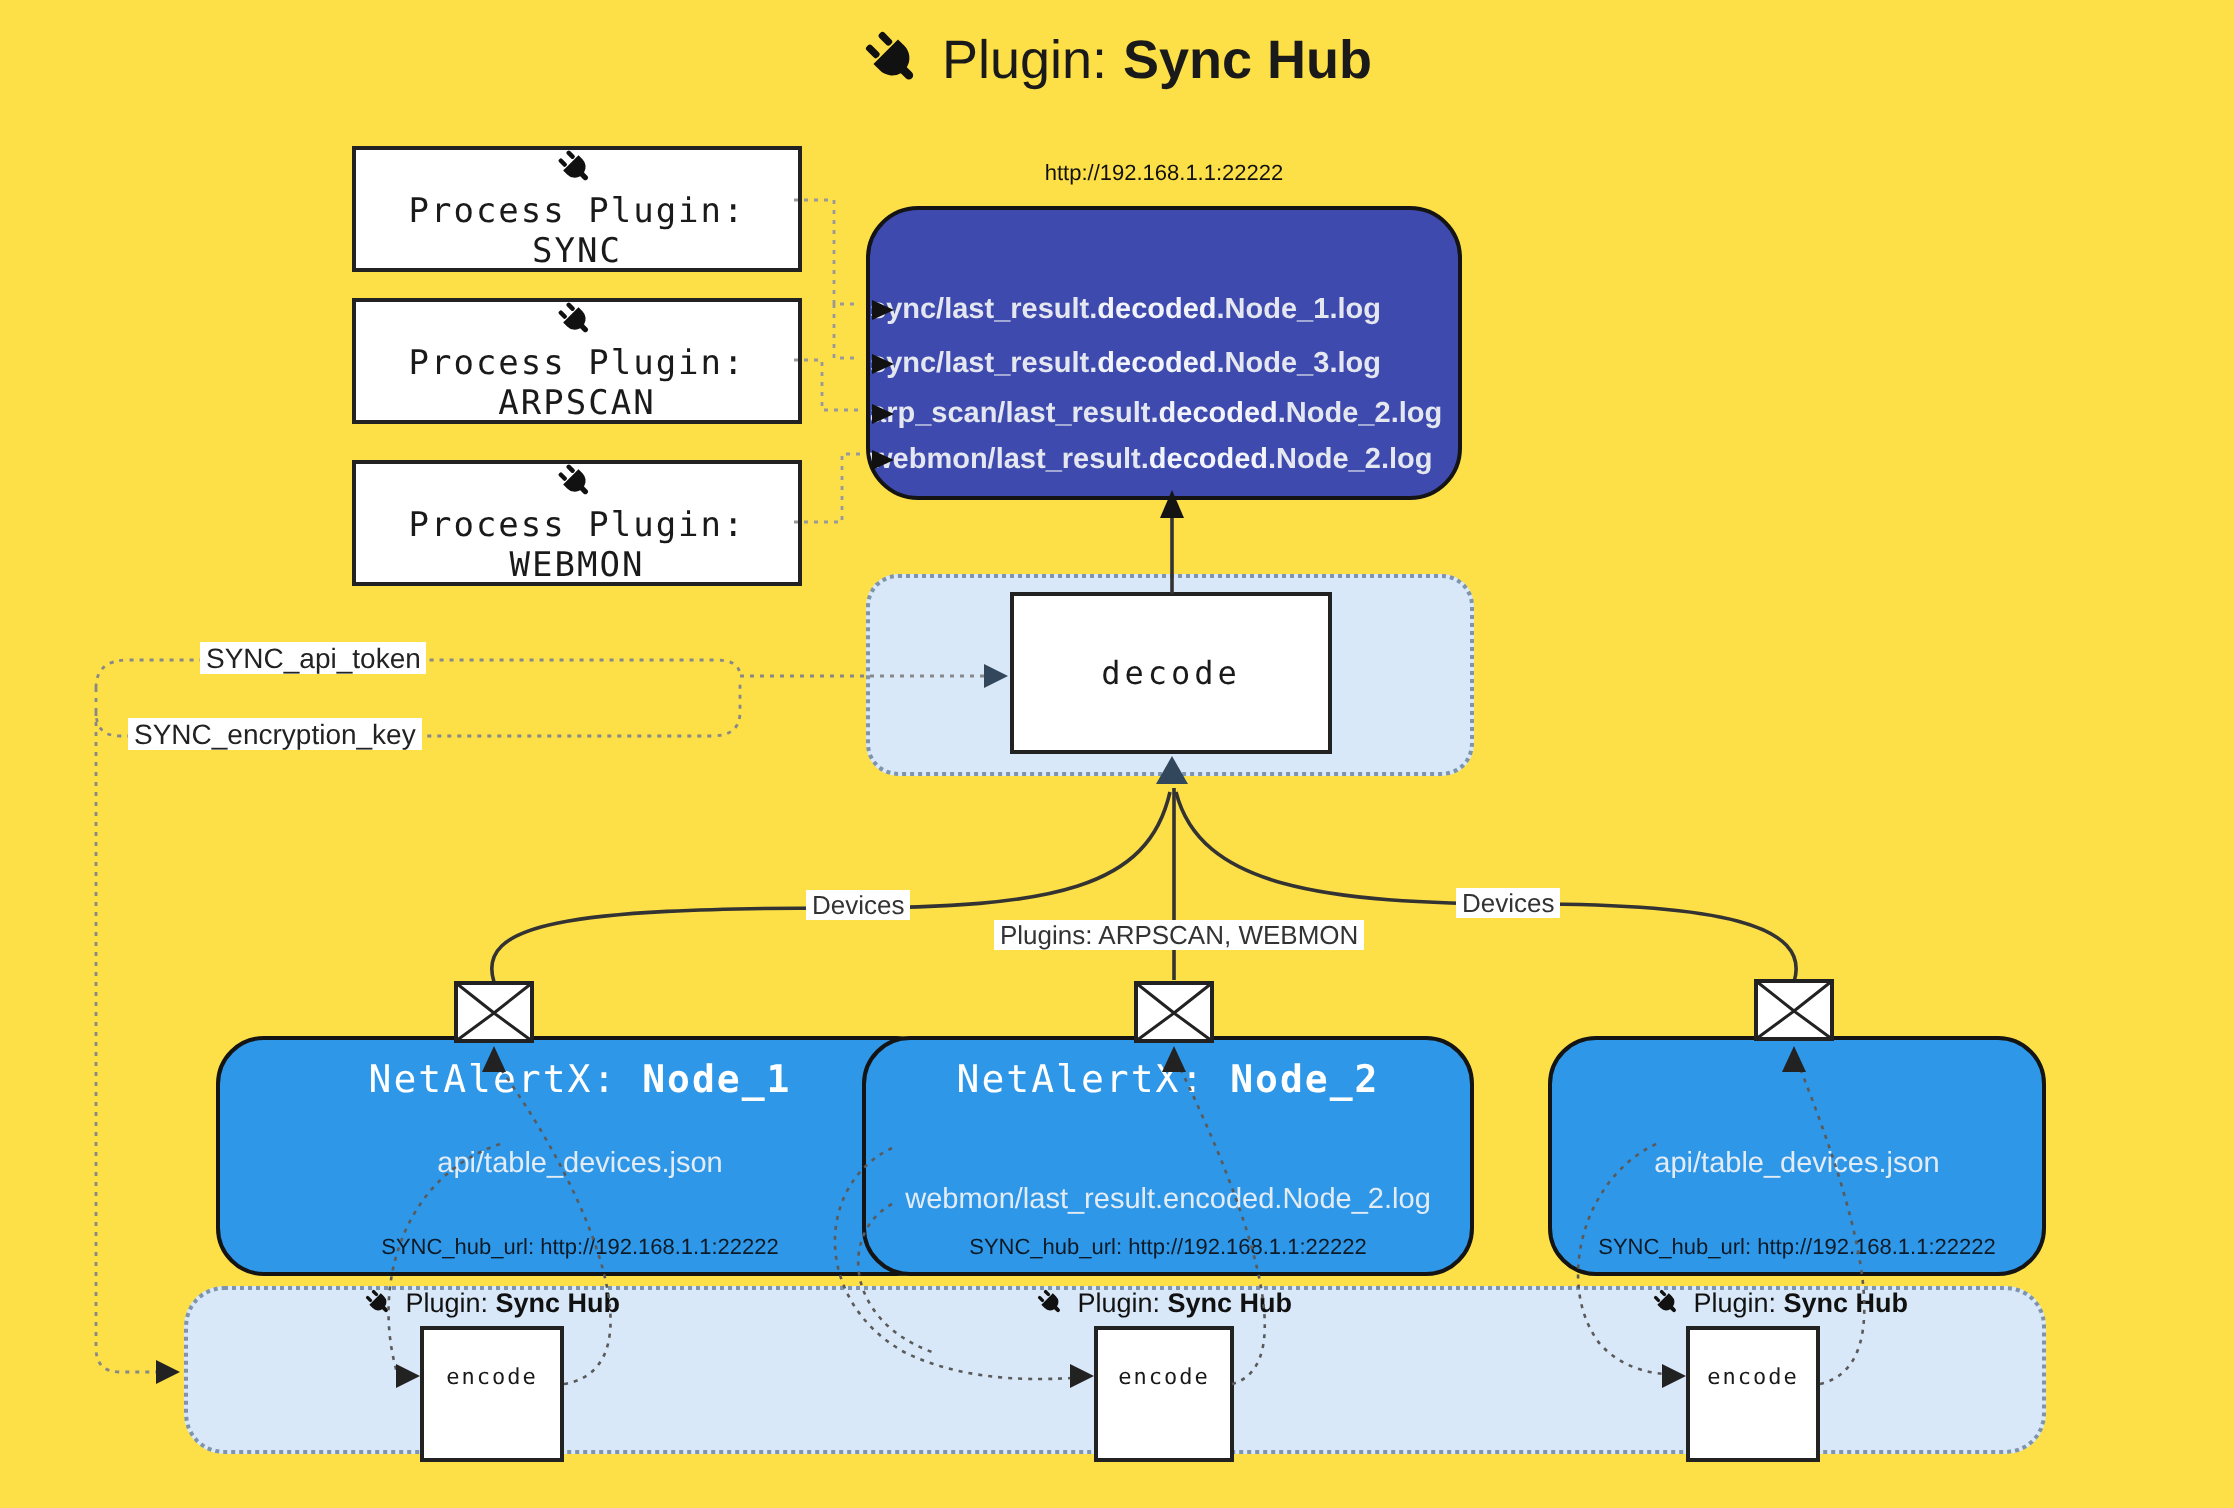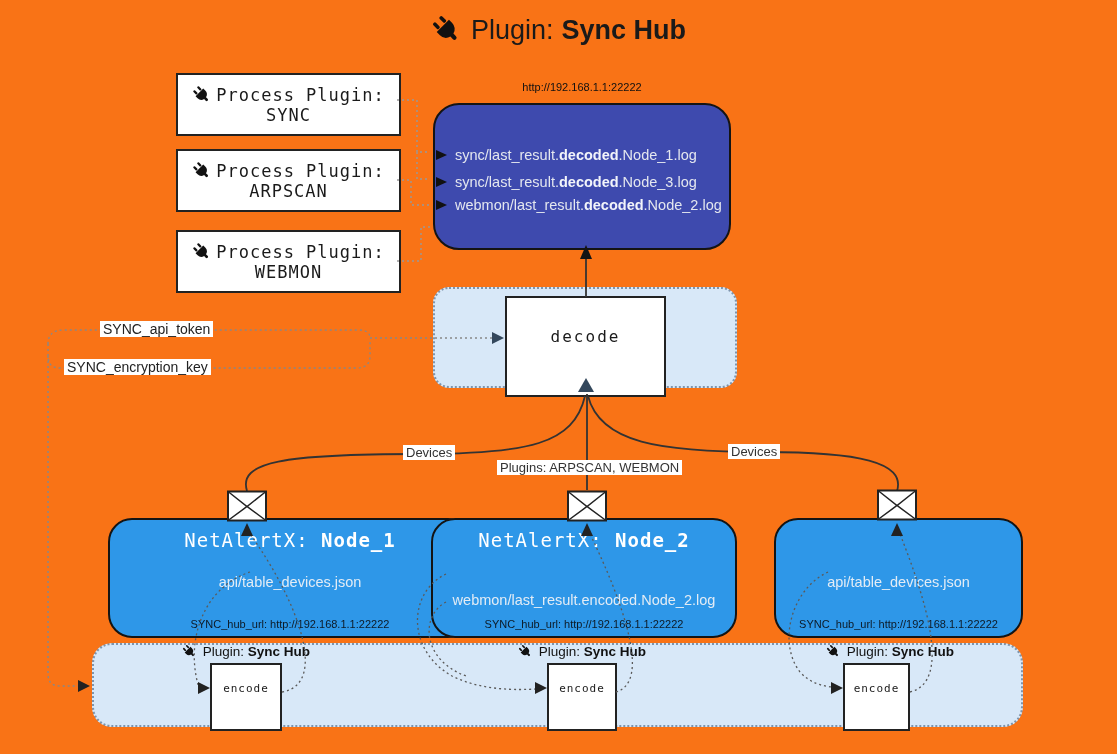--- a/index.html
+++ b/index.html
@@ -1,55 +1,55 @@
 <!DOCTYPE html>
 <html><head>
 <meta charset="utf-8">
 <style>
   html,body{margin:0;padding:0;background:#fff;}
-  #canvas{position:relative;width:1117px;height:754px;background:#f97316;overflow:hidden;
+  #canvas{position:relative;width:1117px;height:754px;background:#fde047;overflow:hidden;
           font-family:"Liberation Sans",sans-serif;color:#1a1a1a;}
   .abs{position:absolute;}
   .mono{font-family:"DejaVu Sans Mono","Liberation Mono",monospace;}
 
   
   .title-bar{top:14px;left:0;width:100%;display:flex;justify-content:center;align-items:center;gap:8px;
              font-size:27px;z-index:7;}
   .title-bar .strong{font-weight:700;}
 
   
   .plug{fill:#111;}
   .plug-lg{width:32px;height:32px;}
   .plug-md{width:20px;height:20px;margin-right:2px;}
   .plug-sm{width:15px;height:15px;margin-right:2px;vertical-align:-3px;}
 
   
   .pbox{left:176px;width:221px;height:59px;background:#fff;border:2px solid #222;z-index:2;
         display:flex;flex-direction:column;justify-content:center;align-items:center;
         font-size:17px;letter-spacing:1px;}
-  .pbox .row{display:flex;align-items:center;gap:2px;}
+  .pbox .row{display:flex;align-items:center;gap:2px;flex-direction:column;}
 
   
   .hub-url{left:433px;width:298px;top:81px;text-align:center;font-size:11px;color:#111;z-index:2;}
   .hub{left:433px;top:103px;width:298px;height:147px;border-radius:26px;background:#3E4AAE;
        border:2px solid #141414;z-index:2;box-sizing:border-box;}
   .hub-title{margin-top:8px;text-align:center;color:#fff;font-size:19px;letter-spacing:1px;}
   .hub-title .strong{font-weight:700;}
   .hub-logs{position:absolute;top:38px;left:0;width:100%;}
-  .hub-log{position:relative;height:25px;line-height:25px;padding-left:20px;font-size:14.5px;color:#e4e7ef;white-space:nowrap;}
+  .hub-log{position:relative;height:25px;line-height:25px;padding-left:0;font-size:14.5px;color:#e4e7ef;white-space:nowrap;font-weight:bold;}
   .hub-log b{color:#f2f4fa;}
   .tri-right{position:absolute;left:1px;top:7px;width:0;height:0;
              border-left:11px solid #111;border-top:5.5px solid transparent;border-bottom:5.5px solid transparent;}
 
   
   .ctr{background:#D8E8F8;border:2px dotted #7E94AC;border-radius:16px;box-sizing:border-box;z-index:1;}
   .decode-ctr{left:433px;top:287px;width:304px;height:101px;}
   .bottom-ctr{left:92px;top:643px;width:931px;height:84px;border-radius:20px;}
   .wbox{background:#fff;border:2px solid #222;box-sizing:border-box;text-align:center;z-index:4;}
-  .decode-box{left:505px;top:296px;width:161px;height:101px;font-size:16px;line-height:77px;letter-spacing:2px;}
+  .decode-box{left:505px;top:296px;width:161px;height:81px;font-size:16px;line-height:77px;letter-spacing:2px;}
   .encode-box{width:70px;height:68px;font-size:11px;line-height:48px;letter-spacing:1px;}
 
   
   .cfg{font-size:14px;color:#222;background:#fff;padding:0 3px;z-index:7;white-space:nowrap;}
 
   
   .elabel{font-size:13px;color:#333;background:#fff;padding:0 3px;z-index:7;white-space:nowrap;}
 
   
   .node{top:518px;height:120px;border-radius:24px;background:#2E97E8;border:2px solid #141414;
@@ -166,20 +166,21 @@
       <span>Process Plugin:</span>
     </div>
     <div>WEBMON</div>
   </div>
 
   <div class="abs hub-url">http://192.168.1.1:22222</div>
   <div class="abs hub">
     <div class="hub-logs">
       <div class="hub-log"><span class="tri-right"></span><span>sync/last_result.</span><b>decoded</b><span>.Node_1.log</span></div>
       <div class="hub-log" style="margin-top:2px"><span class="tri-right"></span><span>sync/last_result.</span><b>decoded</b><span>.Node_3.log</span></div>
+      <div class="hub-log"><span class="tri-right"></span><span>arp_scan/last_result.</span><b>decoded</b><span>.Node_2.log</span></div>
       <div class="hub-log" style="height:22px;line-height:20px"><span class="tri-right" style="top:5px"></span><span>webmon/last_result.</span><b>decoded</b><span>.Node_2.log</span></div>
     </div>
   </div>
 
   <div class="abs ctr decode-ctr"></div>
   <div class="abs wbox decode-box mono">decode</div>
 
   <div class="abs cfg" style="left:100px;top:321px">SYNC_api_token</div>
   <div class="abs cfg" style="left:64px;top:359px">SYNC_encryption_key</div>
 

